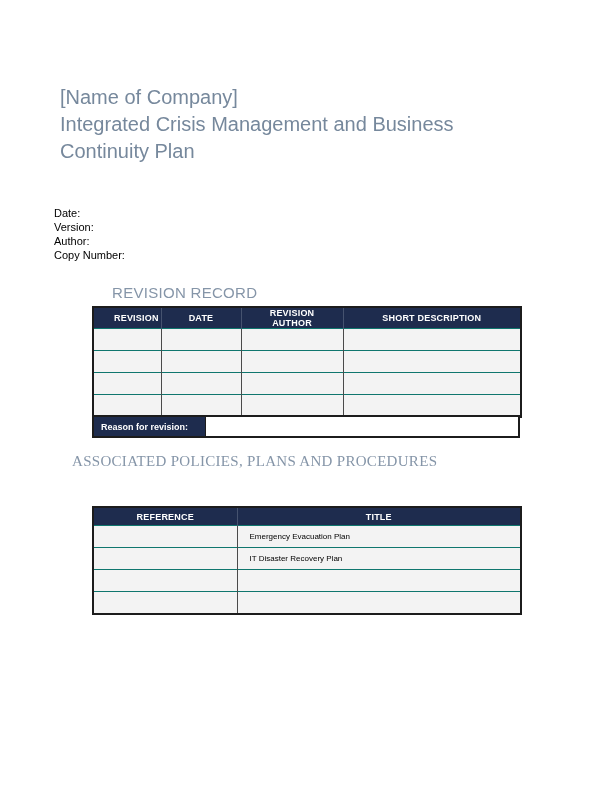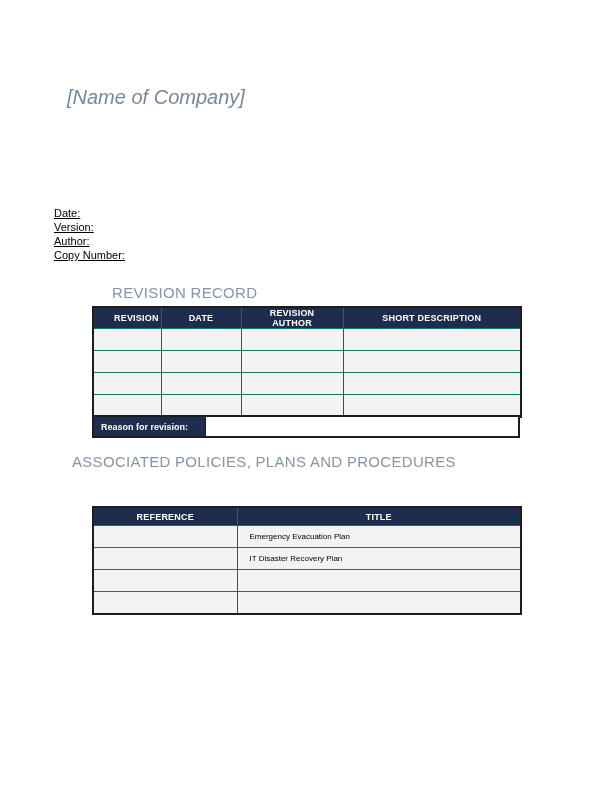--- a/index.html
+++ b/index.html
@@ -12,53 +12,51 @@
     width: 612px;
     height: 792px;
     background: #ffffff;
     font-family: "Liberation Sans", sans-serif;
     overflow: hidden;
   }
 
   
   .doc-title {
     position: absolute;
-    left: 67px;
+    left: 60px;
     top: 84px;
     width: 472px;
     color: var(--title-color, #76889c);
     font-size: 20px;
     line-height: 27px;
     font-weight: 400;
-    font-style: italic;
   }
 
   
   .meta-block {
     position: absolute;
     left: 54px;
     top: 206px;
     color: #000000;
     font-size: 11px;
     line-height: 14px;
-    text-decoration: underline;
   }
 
   
   .section-heading {
     position: absolute;
     left: 72px;
     color: var(--heading-color, #8595a8);
     font-size: 15px;
     font-weight: 400;
     letter-spacing: 0.3px;
     margin: 0;
   }
   .heading-revision { top: 284px; margin-left: 40px; }
-  .heading-associated { top: 453px; }
+  .heading-associated { top: 453px; font-family: Liberation Serif, serif; }
 
   
   table.doc-table {
     position: absolute;
     left: 92px;
     width: 428px;
     border-collapse: collapse;
     table-layout: fixed;
     background: #ffffff;
     border: 2px solid #1c1c1c;
@@ -128,20 +126,21 @@
     padding-left: 6px;
   }
 </style>
 </head>
 <body>
 
 <div class="page">
 
   <div class="doc-title">
     <div>[Name of Company]</div>
+    <div>Integrated Crisis Management and Business Continuity Plan</div>
   </div>
 
   <div class="meta-block">
     <div>Date:</div>
     <div>Version:</div>
     <div>Author:</div>
     <div>Copy Number:</div>
   </div>
 
   <h2 class="section-heading heading-revision">REVISION RECORD</h2>

